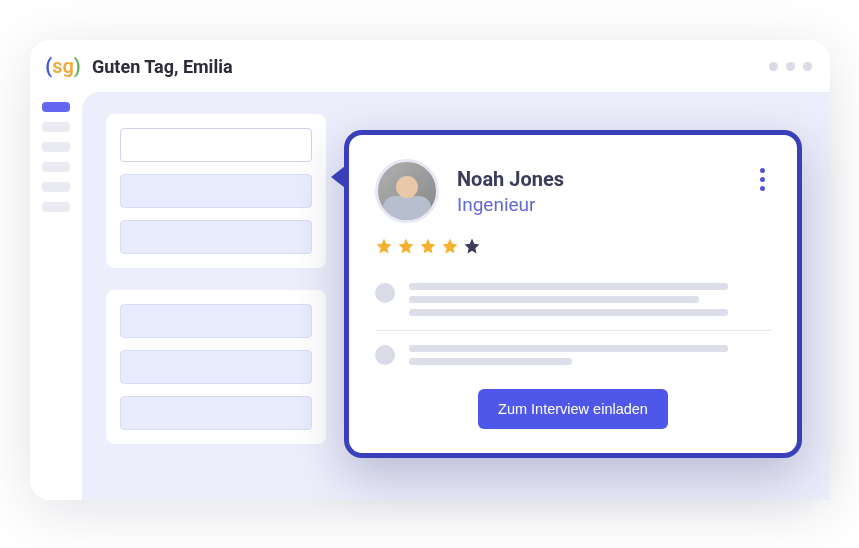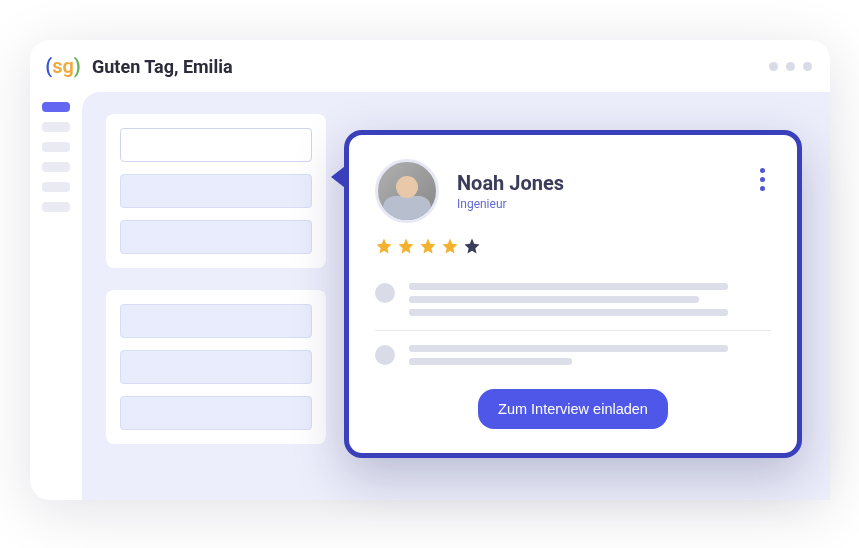--- a/index.html
+++ b/index.html
@@ -150,21 +150,21 @@
     background: #b7bfcf;
     transform: translateX(-50%);
   }
   .cand-name {
     color: #3a3c5a;
     font-size: 20px;
     font-weight: 700;
   }
   .cand-role {
     color: #6369d2;
-    font-size: 12px;
+    font-size: 19px;
     margin-top: 2px;
   }
   .kebab {
     position: absolute;
     right: 0; top: 4px;
     width: 18px; height: 32px;
     display: flex; flex-direction: column; align-items: center; justify-content: center; gap: 4px;
     cursor: pointer;
   }
   .kebab span { width:5px; height:5px; border-radius:50%; background:#4f57d3; }
@@ -195,21 +195,21 @@
   .entry .lines span.short { width: 80%; }
   .entry .lines span.mid   { width: 88%; }
   .entry .lines span.half  { width: 45%; }
 
   .cta {
     margin: 10px auto 0;
     display: block;
     background: #4f57e8;
     color: #fff;
     border: none;
-    border-radius: 16px;
+    border-radius: 6px;
     padding: 12px 20px;
     font-size: 14.5px;
     font-weight: 500;
     cursor: pointer;
   }
 </style>
 </head>
 <body>
 
 <div class="window">

